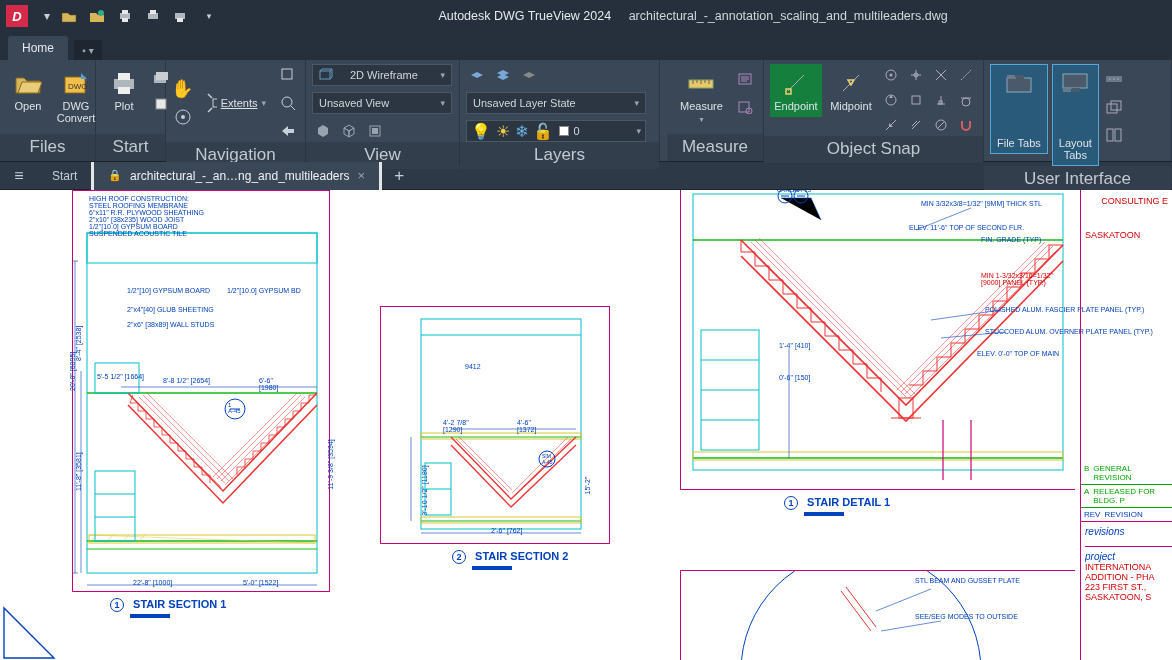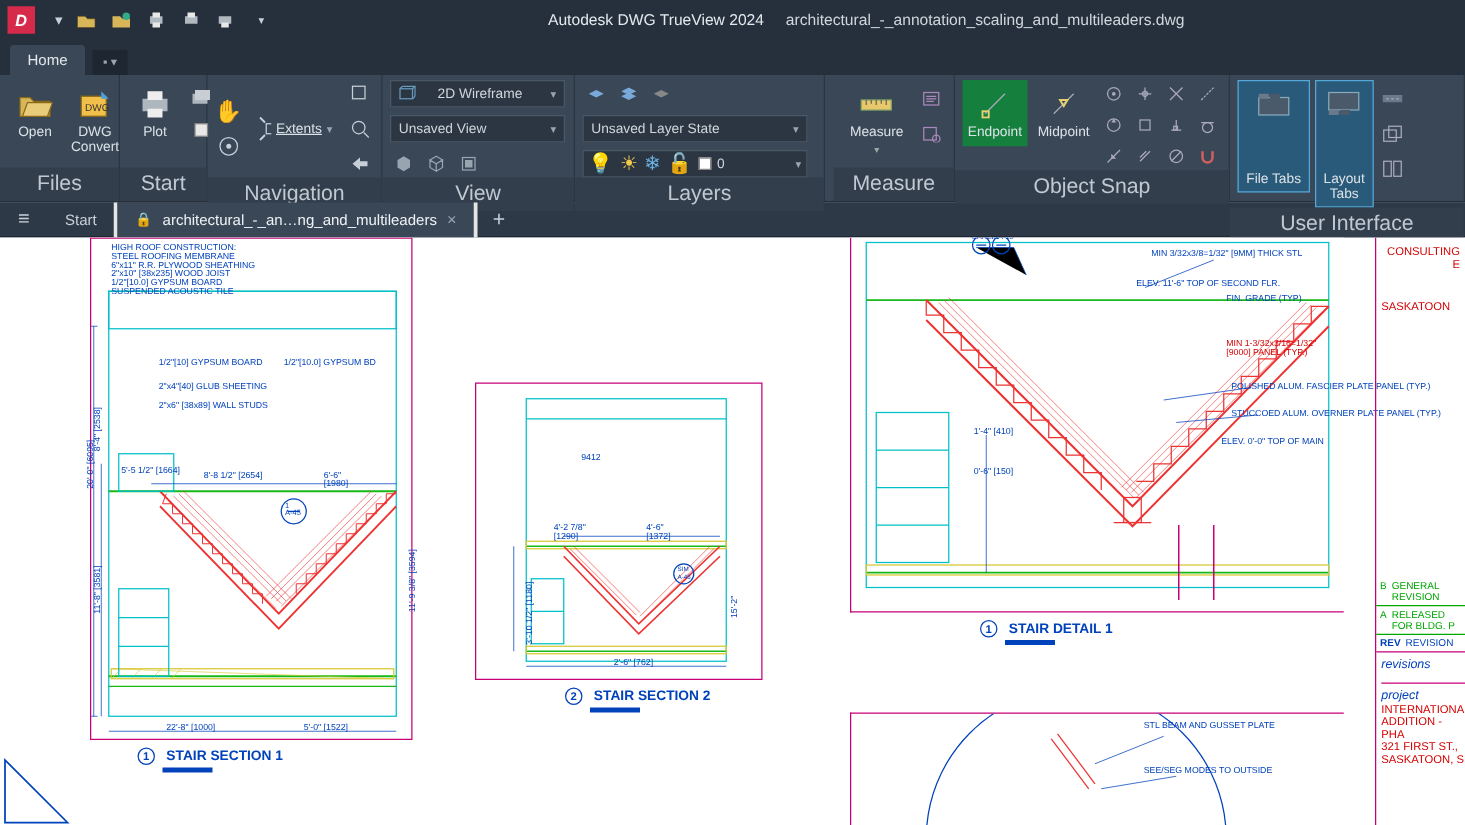--- a/index.html
+++ b/index.html
@@ -82,21 +82,21 @@
   
   .canvas { position:absolute; left:0; top:190px; right:0; bottom:0; background:#ffffff; overflow:hidden;}
   .sheet { position:absolute; border:1.5px solid #c70078; background:#fff; }
   .drawing-title { position:absolute; font-size:11px; color:#0042bb; font-weight:600; white-space:nowrap;}
   .title-num { display:inline-flex; width:14px; height:14px; border:1.5px solid #0042bb; border-radius:50%; align-items:center; justify-content:center; font-size:9px; margin-right:6px;}
   .title-under { display:block; width:40px; height:4px; background:#0042bb; margin-left:20px; margin-top:2px;}
   .annot { position:absolute; font-size:7px; color:#0042bb; white-space:nowrap;}
   .annot.red { color:#d40000;}
 
   
-  .titleblock { position:absolute; right:0; top:0; width:72px; height:100%; border-left:1.5px solid #c70078;}
+  .titleblock { position:absolute; right:0; top:0; width:92px; height:100%; border-left:1.5px solid #c70078;}
   .tb-row { border-bottom:1px solid #00a600; font-size:8px; padding:2px 3px; display:flex; gap:4px;}
   .tb-txt { color:#d40000; font-size:9px; }
   .tb-head { color:#0042bb; font-size:10px; font-style:italic;}
 
   svg { display:block; }
 </style>
 </head>
 <body>
 
 <div class="titlebar">
@@ -718,27 +718,27 @@
     <div style="position:absolute; top:272px; left:0; right:0;">
       <div class="tb-row">
         <span style="color:#00a600;">B</span>
         <span style="color:#00a600;">GENERAL REVISION</span>
       </div>
       <div class="tb-row">
         <span style="color:#00a600;">A</span>
         <span style="color:#00a600;">RELEASED FOR BLDG. P</span>
       </div>
       <div class="tb-row" style="border-bottom:1.5px solid #c70078;">
-        <span style="color:#0042bb;font-weight:bold;">REV</span>
+        <span style="color:#0042bb;">REV</span>
         <span style="color:#0042bb;">REVISION</span>
       </div>
       <div class="tb-head" style="padding:4px;">revisions</div>
     </div>
     <div style="position:absolute; top:356px; left:4px; right:0; border-top:1.5px solid #c70078; padding-top:4px;">
       <div class="tb-head">project</div>
       <div class="tb-txt">INTERNATIONA</div>
       <div class="tb-txt">ADDITION - PHA</div>
-      <div class="tb-txt">321 FIRST ST.,</div>
+      <div class="tb-txt">223 FIRST ST.,</div>
       <div class="tb-txt">SASKATOON, S</div>
     </div>
   </div>
 
 </div>
 
 </body></html>

